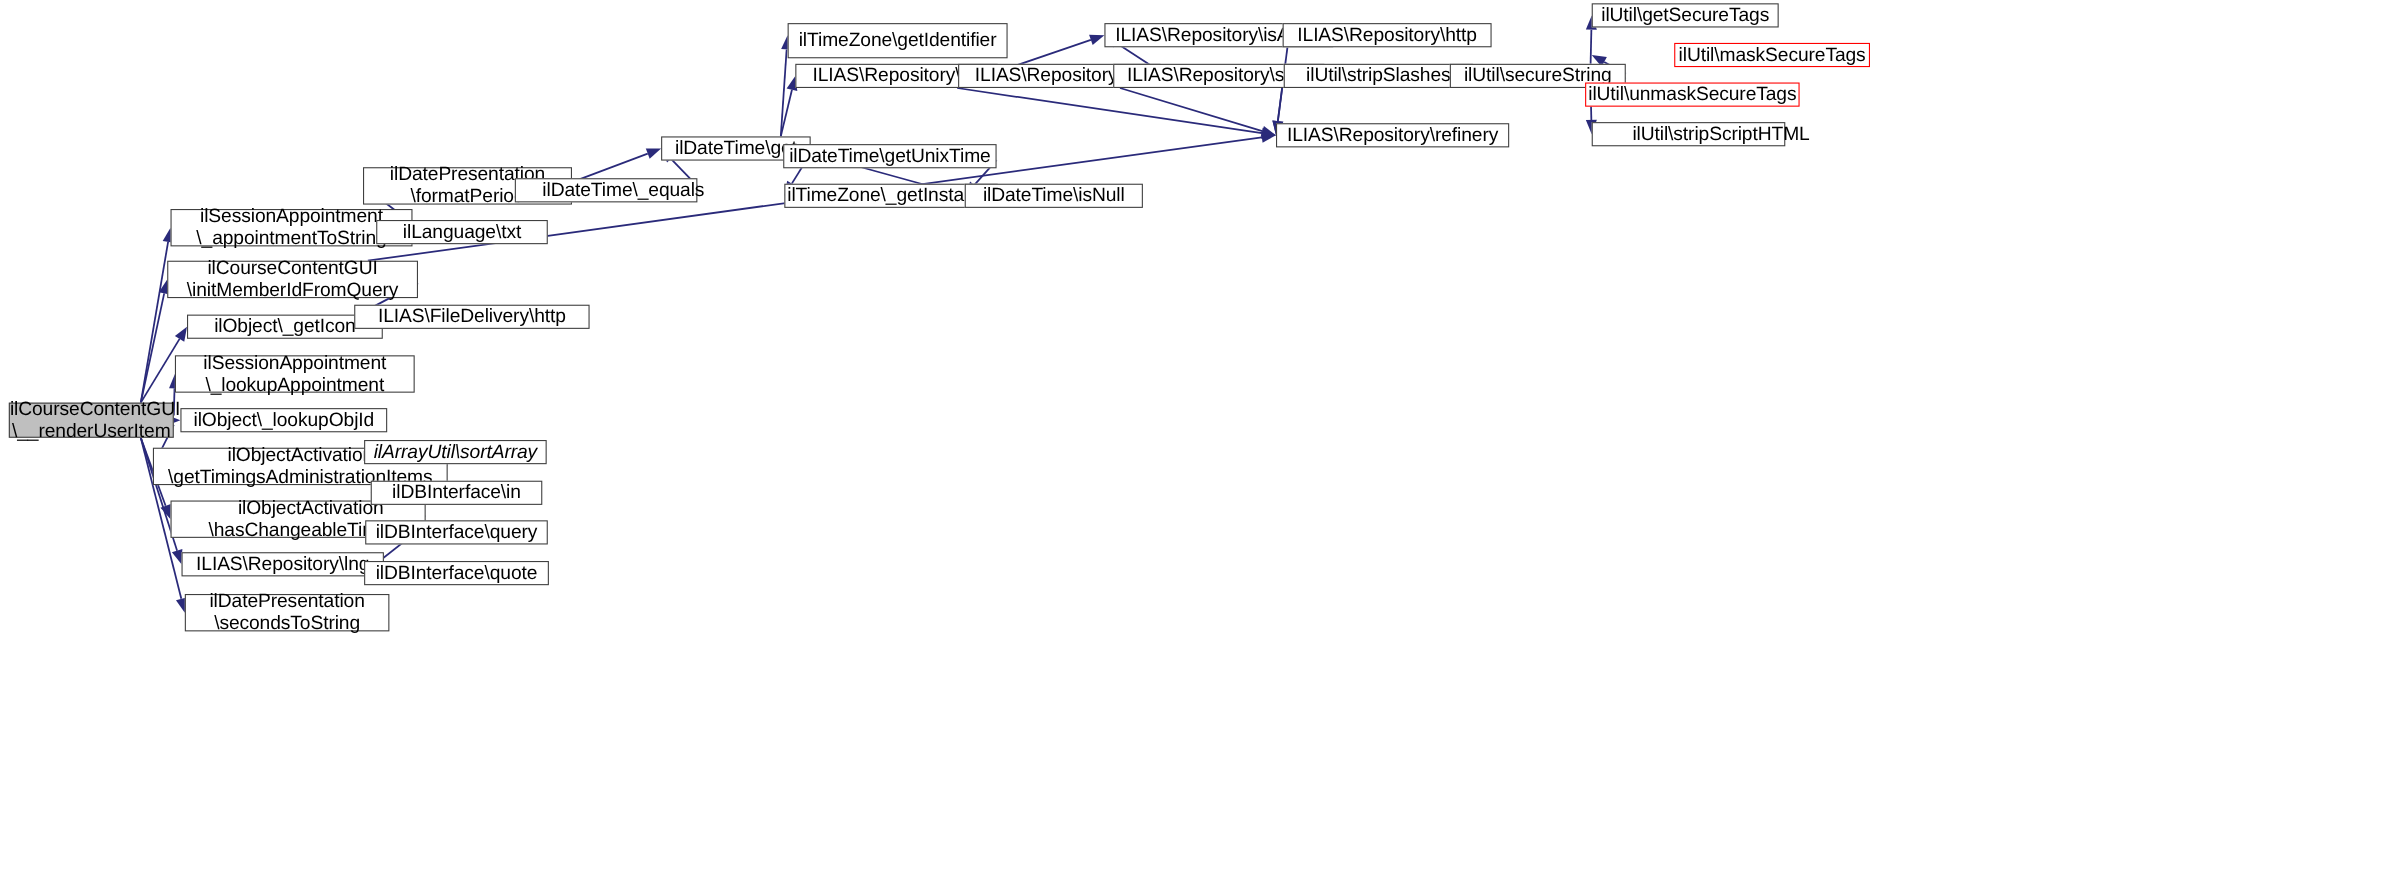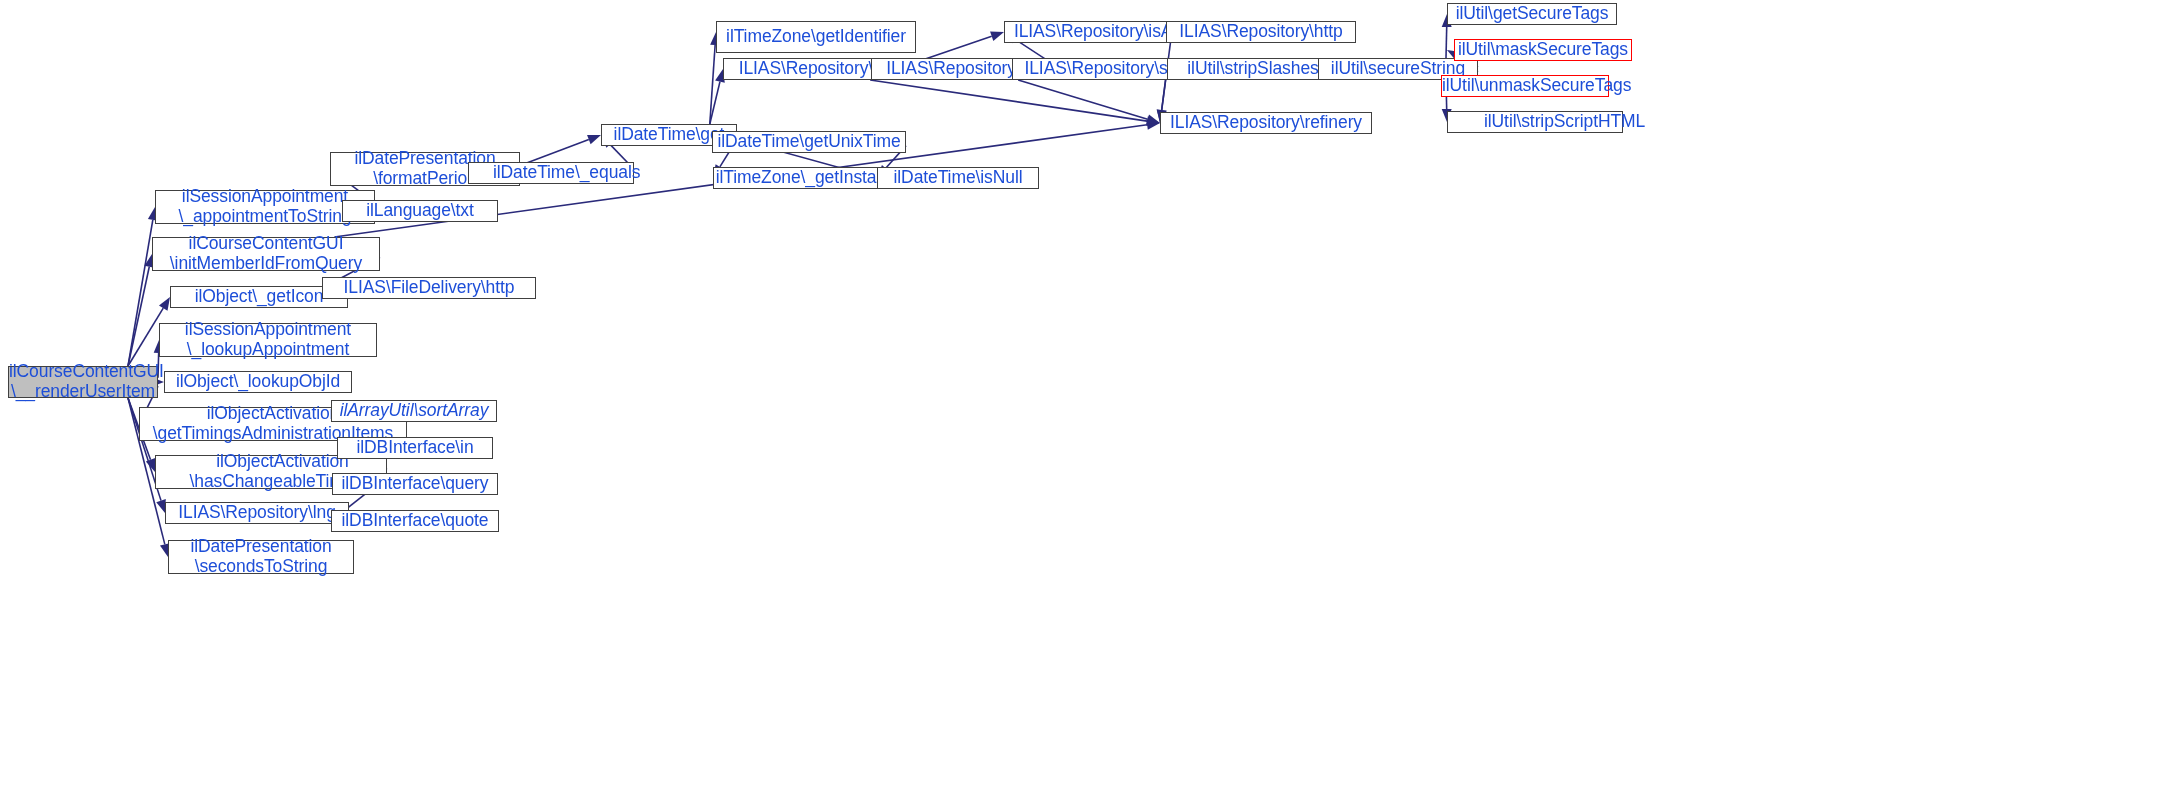--- a/index.html
+++ b/index.html
@@ -26,21 +26,21 @@
   }
   .node {
     position: absolute;
     box-sizing: border-box;
     display: flex;
     align-items: center;
     justify-content: center;
     text-align: center;
     background: #ffffff;
     border: 1px solid #404040;
-    color: #1d4ed8;
+    color: #000000;
     font-size: 17.5px;
     line-height: 1.14;
     letter-spacing: -0.1px;
     white-space: pre;
     z-index: 5;
   }
   .node.root {
     background: #bfbfbf;
     border: 1px solid #404040;
   }
@@ -177,17 +177,17 @@
       <div class="node" style="left: 716px; top: 21px; width: 200px; height: 32px; align-items: center;"><span class="node-label">ilTimeZone\getIdentifier</span></div>
       <div class="node" style="left: 723px; top: 58px; width: 184px; height: 22px;"><span class="node-label">ILIAS\Repository\int</span></div>
       <div class="node" style="left: 871px; top: 58px; width: 184px; height: 22px;"><span class="node-label">ILIAS\Repository\str</span></div>
       <div class="node" style="left: 1004px; top: 21px; width: 208px; height: 22px;"><span class="node-label">ILIAS\Repository\isArray</span></div>
       <div class="node" style="left: 1012px; top: 58px; width: 192px; height: 22px;"><span class="node-label">ILIAS\Repository\strip</span></div>
       <div class="node" style="left: 1166px; top: 21px; width: 190px; height: 22px;"><span class="node-label">ILIAS\Repository\http</span></div>
       <div class="node" style="left: 1167px; top: 58px; width: 172px; height: 22px;"><span class="node-label">ilUtil\stripSlashes</span></div>
       <div class="node" style="left: 1160px; top: 112px; width: 212px; height: 22px;"><span class="node-label">ILIAS\Repository\refinery</span></div>
       <div class="node" style="left: 1318px; top: 58px; width: 160px; height: 22px;"><span class="node-label">ilUtil\secureString</span></div>
       <div class="node" style="left: 1447px; top: 3px; width: 170px; height: 22px;"><span class="node-label">ilUtil\getSecureTags</span></div>
-      <div class="node highlight" style="left: 1454px; top: 39px; width: 178px; height: 22px;"><span class="node-label">ilUtil\maskSecureTags</span></div>
-      <div class="node highlight" style="left: 1441px; top: 75px; width: 168px; height: 22px;"><span class="node-label">ilUtil\unmaskSecureTags</span></div>
+      <div class="node highlight" style="left: 1522px; top: 39px; width: 178px; height: 22px;"><span class="node-label">ilUtil\maskSecureTags</span></div>
+      <div class="node highlight" style="left: 1441px; top: 75px; width: 195px; height: 22px;"><span class="node-label">ilUtil\unmaskSecureTags</span></div>
       <div class="node" style="left: 1447px; top: 111px; width: 176px; height: 22px; padding-left: 36px;"><span class="node-label">ilUtil\stripScriptHTML</span></div>
     </div>
 </div>
 
 </body></html>

